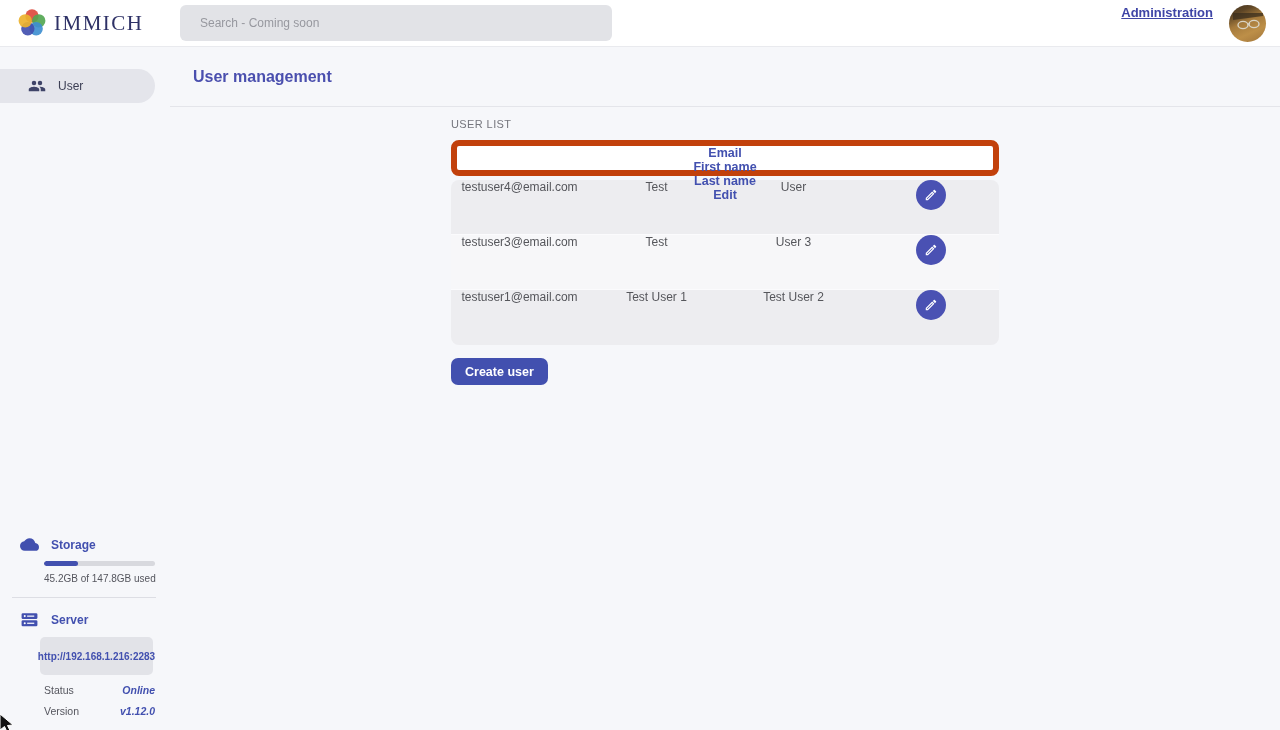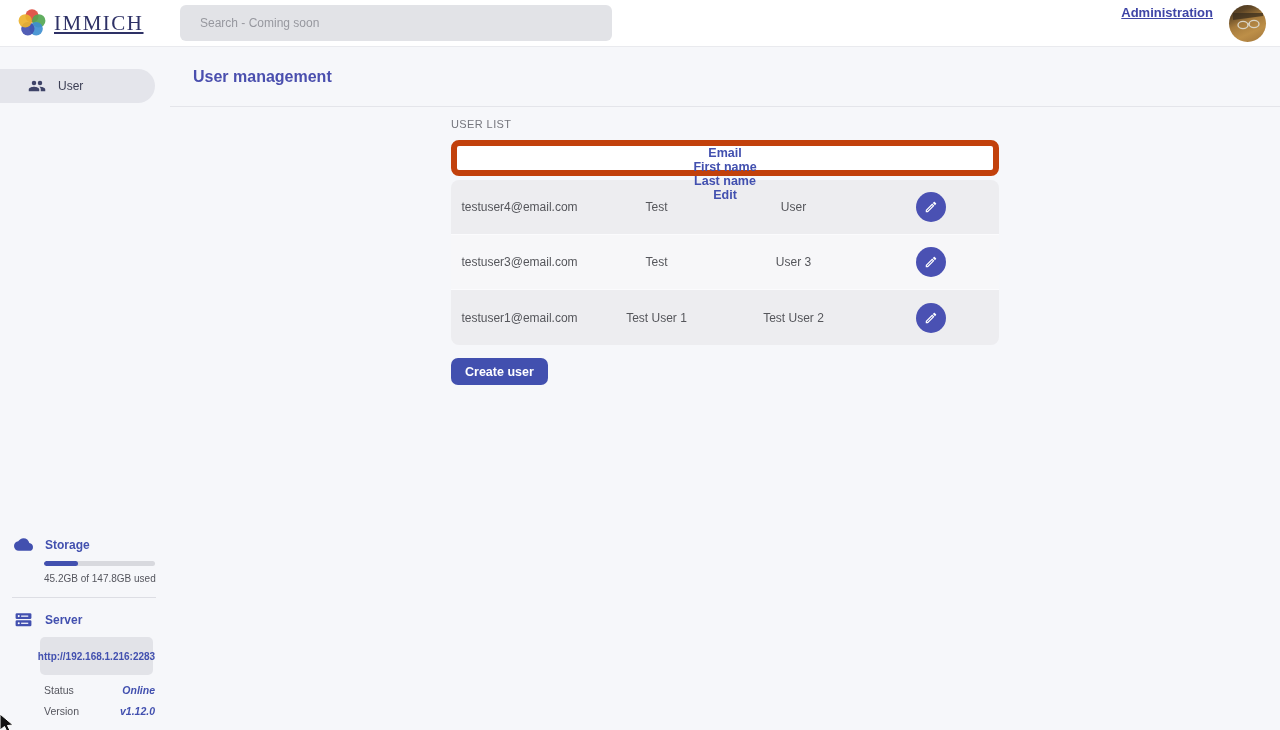--- a/index.html
+++ b/index.html
@@ -15,21 +15,21 @@
   
   .topbar {
     height:47px; background:#ffffff;
     border-bottom:1px solid #e9eaee;
     display:flex; align-items:center;
     position:relative;
   }
   .logo { display:flex; align-items:center; gap:7px; margin-left:17px; }
   .logo-text {
     font-family:"Liberation Serif", serif;
-    font-size:21px; color:#2e3166; letter-spacing:1.5px; font-weight:500;text-decoration:underline;
+    font-size:21px; color:#2e3166; letter-spacing:1.5px; font-weight:500;
   }
   .search-input {
     position:absolute; left:180px; top:5px;
     width:432px; height:36px;
     background:#e2e3e7; border:none; border-radius:6px;
     padding:0 20px; font-size:12px; color:#55565e;
     font-family:"Liberation Sans", sans-serif;
     outline:none;
   }
   .search-input::placeholder { color:#97989f; }
@@ -50,21 +50,21 @@
   
   .nav-item {
     margin-top:22px; width:155px; height:34px;
     background:#e4e5eb; border-radius:0 17px 17px 0;
     display:flex; align-items:center; gap:12px;
     padding-left:28px; cursor:pointer;
   }
   .nav-item-label { font-size:12px; font-weight:500; color:#3d4055; }
 
   .sidebar-bottom { position:absolute; bottom:13px; left:0; width:170px; }
-  .side-sec-head { display:flex; align-items:center; gap:12px; padding-left:14px; }
+  .side-sec-head { display:flex; align-items:center; gap:12px; padding-left:20px; }
   .side-sec-title { font-size:12px; font-weight:700; color:#4250af; }
   .progress-track { margin:7px 0 0 44px; width:111px; height:5px; background:#d8d9de; border-radius:3px; overflow:hidden; }
   .progress-fill { height:100%; background:#4250af; border-radius:3px; }
   .usage-text { margin:7px 0 0 44px; font-size:10px; color:#55565e; }
   .side-divider { margin:13px 14px 12px 12px; border:none; border-top:1px solid #dddee4; }
   .server-url-pill {
     margin:8px 0 0 40px; width:113px; height:38px;
     background:#e2e3e8; border-radius:5px;
     display:flex; align-items:center; justify-content:center;
     font-size:10px; font-weight:700; color:#4250af;
@@ -83,21 +83,21 @@
   .section-label { font-size:11px; color:#75767d; letter-spacing:0.4px; margin-bottom:10px; }
 
   .table-head {
     height:36px; background:#ffffff;
     border:6px solid #c2410c; border-radius:8px;
     display:flex; align-items:center;flex-direction:column;
   }
   .th { flex:1; text-align:center; font-size:12.5px; font-weight:700; color:#4250af; }
 
   .table-body { margin-top:4px; border-radius:8px; overflow:hidden; }
-  .row { height:55px; display:flex; align-items:center; border-bottom:1px solid #fbfbfd; }
+  .row { height:55px; display:flex; align-items:flex-start; border-bottom:1px solid #fbfbfd; }
   .row:last-child { border-bottom:none; }
   .row.gray { background:#ededf0; }
   .row.light { background:#f7f7f9; }
   .td { flex:1; text-align:center; font-size:12px; color:#55565b; }
   .edit-btn {
     width:30px; height:30px; border-radius:50%;
     background:#4a51b3; border:none;
     display:inline-flex; align-items:center; justify-content:center;
     cursor:pointer;
   }

